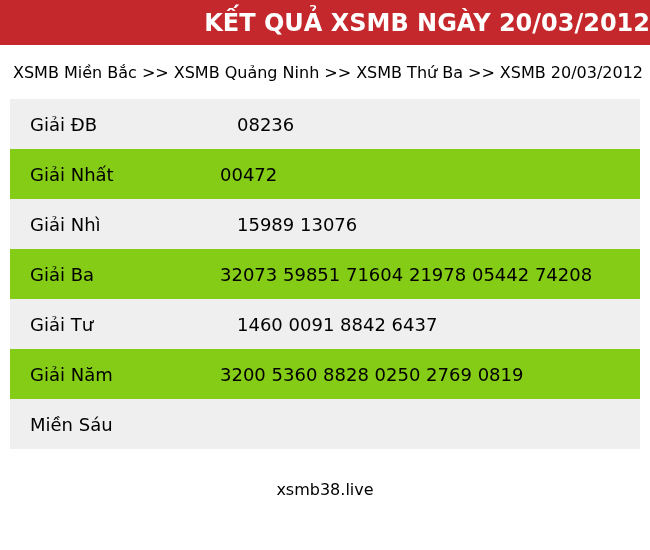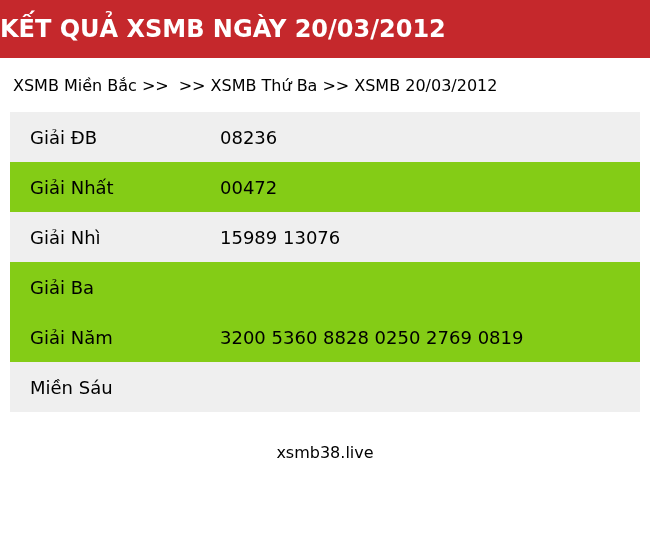--- a/index.html
+++ b/index.html
@@ -12,25 +12,25 @@
   html, body { margin: 0; padding: 0; }
   body {
     width: 650px;
     height: 550px;
     background: #ffffff;
     color: var(--body-text);
     font-family: "DejaVu Sans", "Liberation Sans", sans-serif;
     overflow: hidden;
   }
   .titlebar {
-    height: 58px;
+    height: 45px;
     background: var(--accent-red);
     display: flex;
     align-items: center;
-    justify-content: flex-start;
+    justify-content: flex-end;
   }
   .titlebar h1 {
     margin: 0;
     color: var(--title-text);
     font-size: 24px;
     font-weight: bold;
     line-height: 1;
     white-space: nowrap;
   }
   .breadcrumb {
@@ -53,21 +53,21 @@
   .results {
     margin: 0 10px;
   }
   .row {
     height: 50px;
     display: flex;
     align-items: center;
     font-size: 18px;
     background: #84cc16;
   }
-  .row.odd { background: var(--row-alt); }
+  .row.odd { background: var(--row-alt); gap: 17px; }
   .row .label {
     flex: none;
     width: 210px;
     padding-left: 20px;
   }
   .row .value {
     flex: 1;
     white-space: nowrap;
   }
   .page-footer {
@@ -86,20 +86,21 @@
 
 <div class="page">
 
   <header class="titlebar">
     <h1>KẾT QUẢ XSMB NGÀY 20/03/2012</h1>
   </header>
 
   <nav class="breadcrumb">
     <a class="crumb">XSMB Miền Bắc</a>
     <span class="sep">&gt;&gt;</span>
+    <a class="crumb">XSMB Quảng Ninh</a>
     <span class="sep">&gt;&gt;</span>
     <a class="crumb">XSMB Thứ Ba</a>
     <span class="sep">&gt;&gt;</span>
     <a class="crumb">XSMB 20/03/2012</a>
   </nav>
 
   <main class="results">
     <div class="row odd">
       <div class="label">Giải ĐB</div>
       <div class="value">08236</div>
@@ -107,20 +108,25 @@
     <div class="row">
       <div class="label">Giải Nhất</div>
       <div class="value">00472</div>
     </div>
     <div class="row odd">
       <div class="label">Giải Nhì</div>
       <div class="value">15989 13076</div>
     </div>
     <div class="row">
       <div class="label">Giải Ba</div>
+      <div class="value">32073 59851 71604 21978 05442 74208</div>
+    </div>
+    <div class="row odd">
+      <div class="label">Giải Tư</div>
+      <div class="value">1460 0091 8842 6437</div>
     </div>
     <div class="row">
       <div class="label">Giải Năm</div>
       <div class="value">3200 5360 8828 0250 2769 0819</div>
     </div>
     <div class="row odd">
       <div class="label">Miền Sáu</div>
     </div>
   </main>
 

